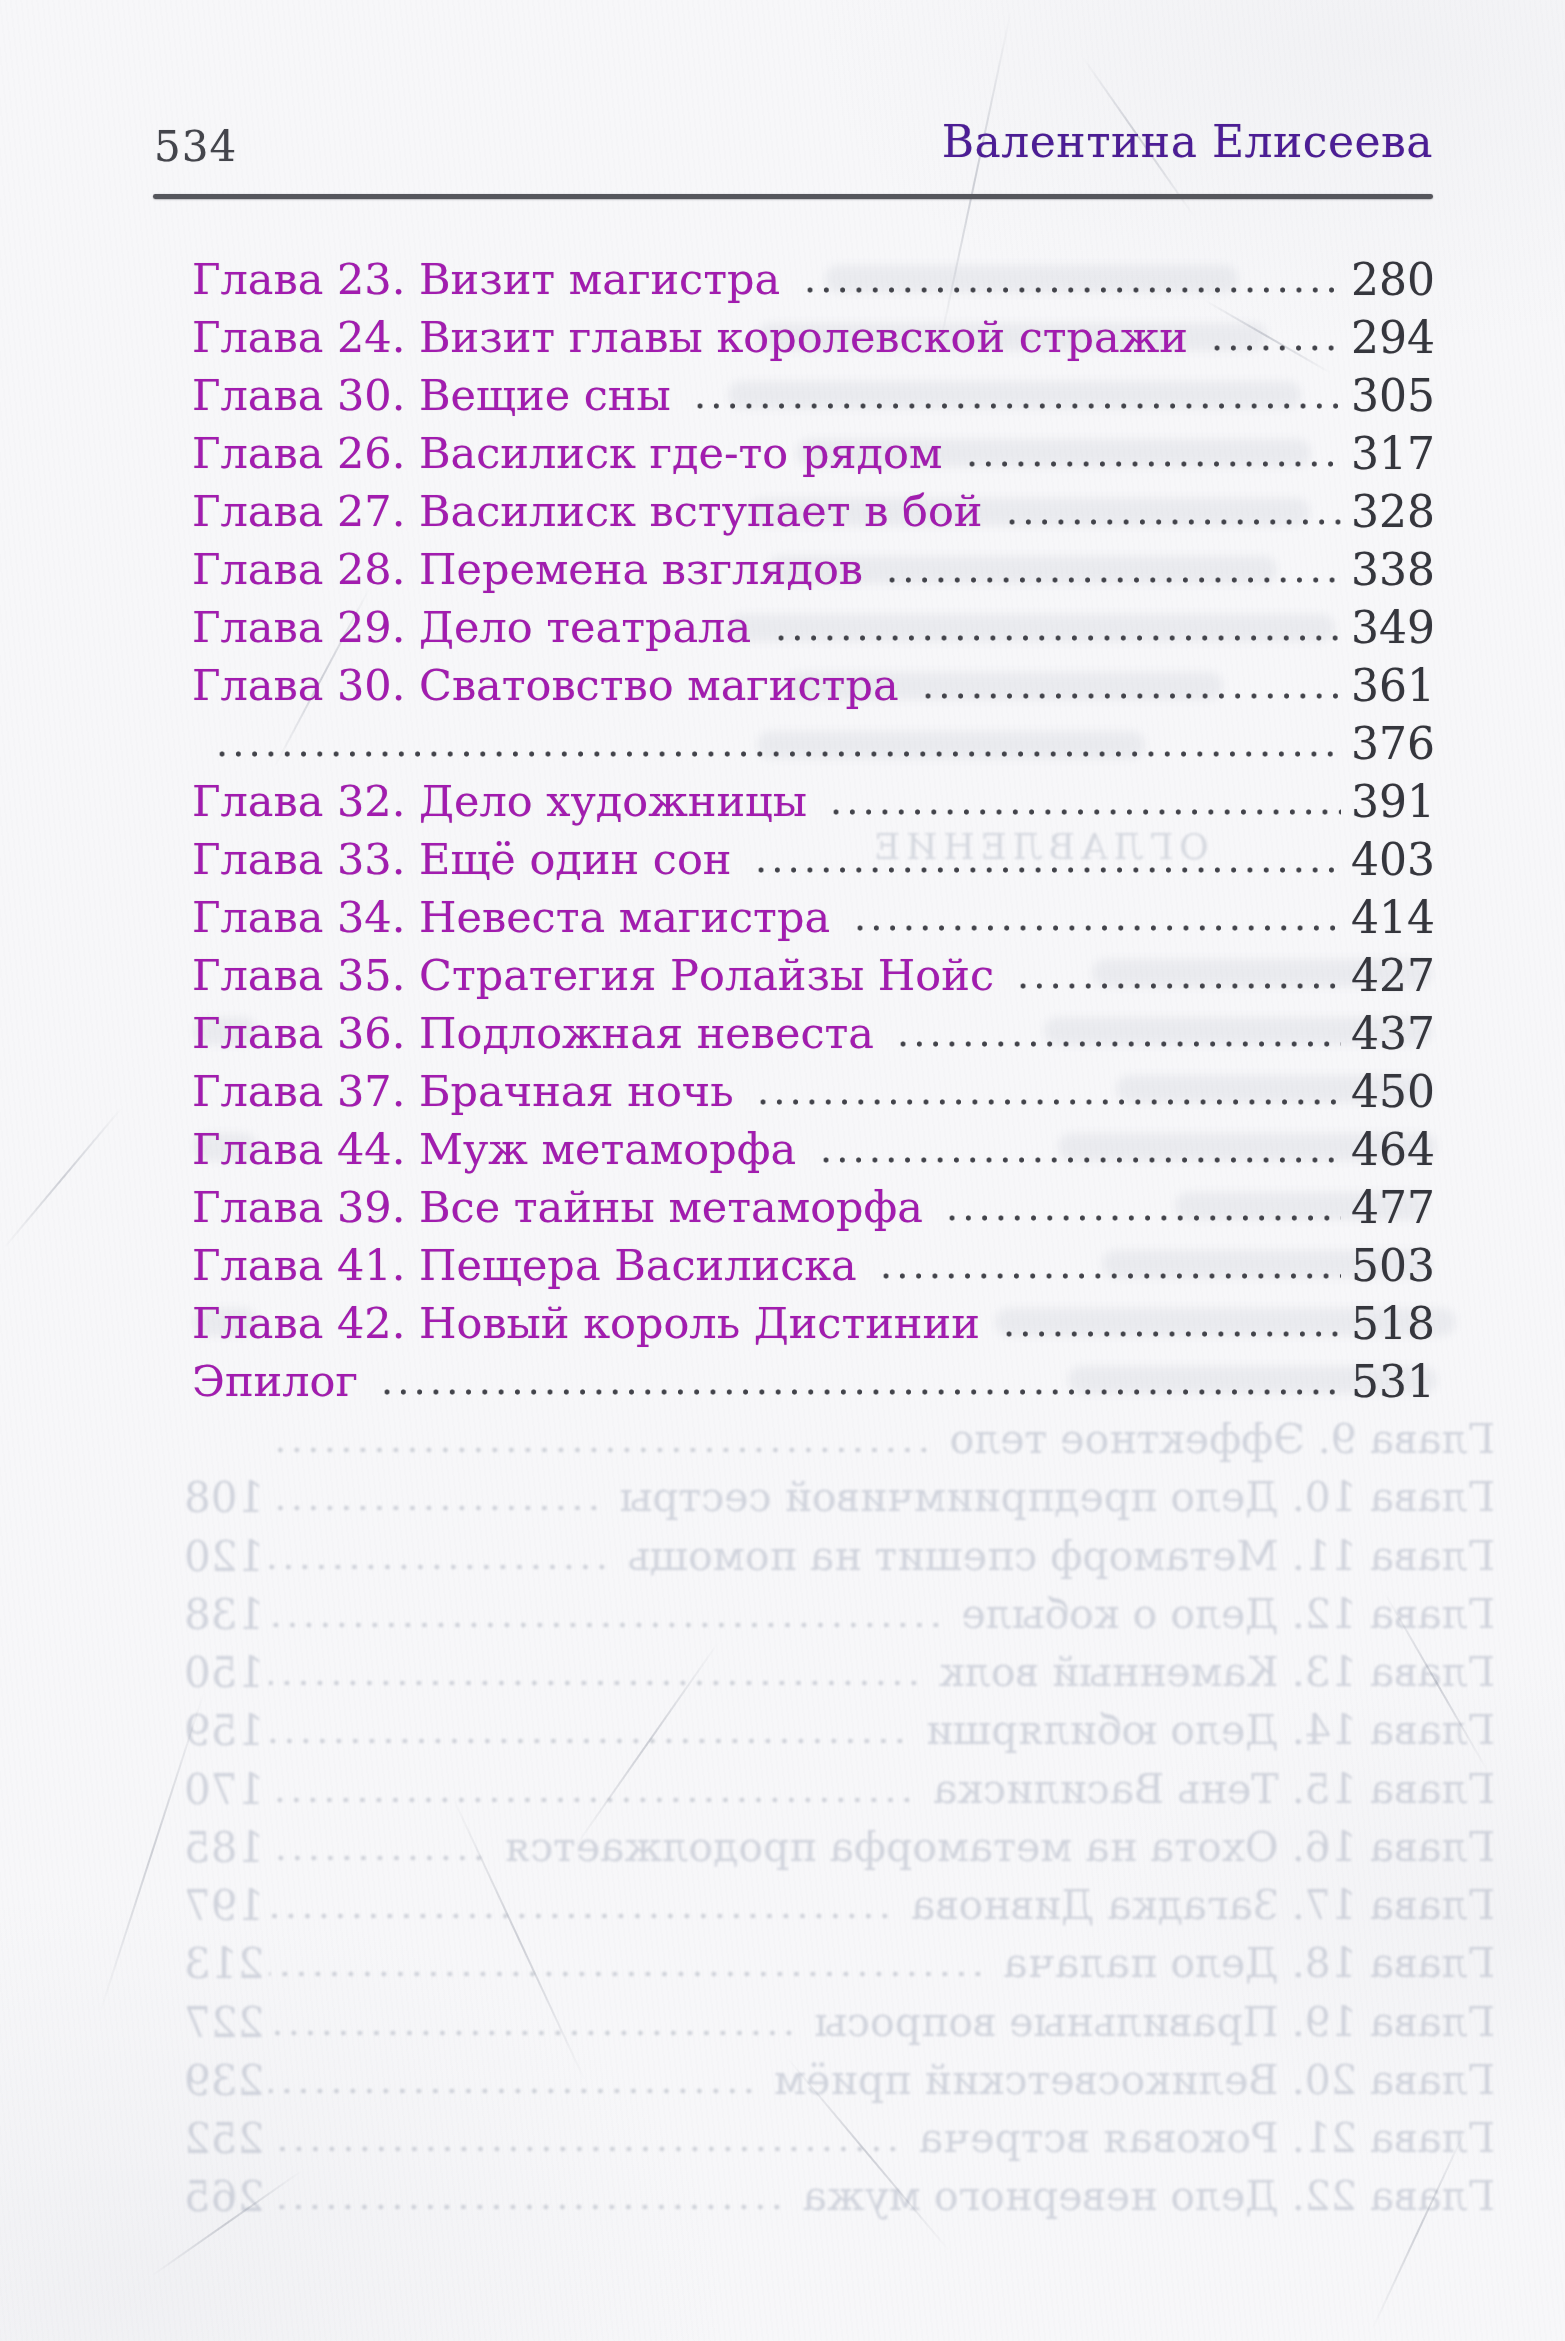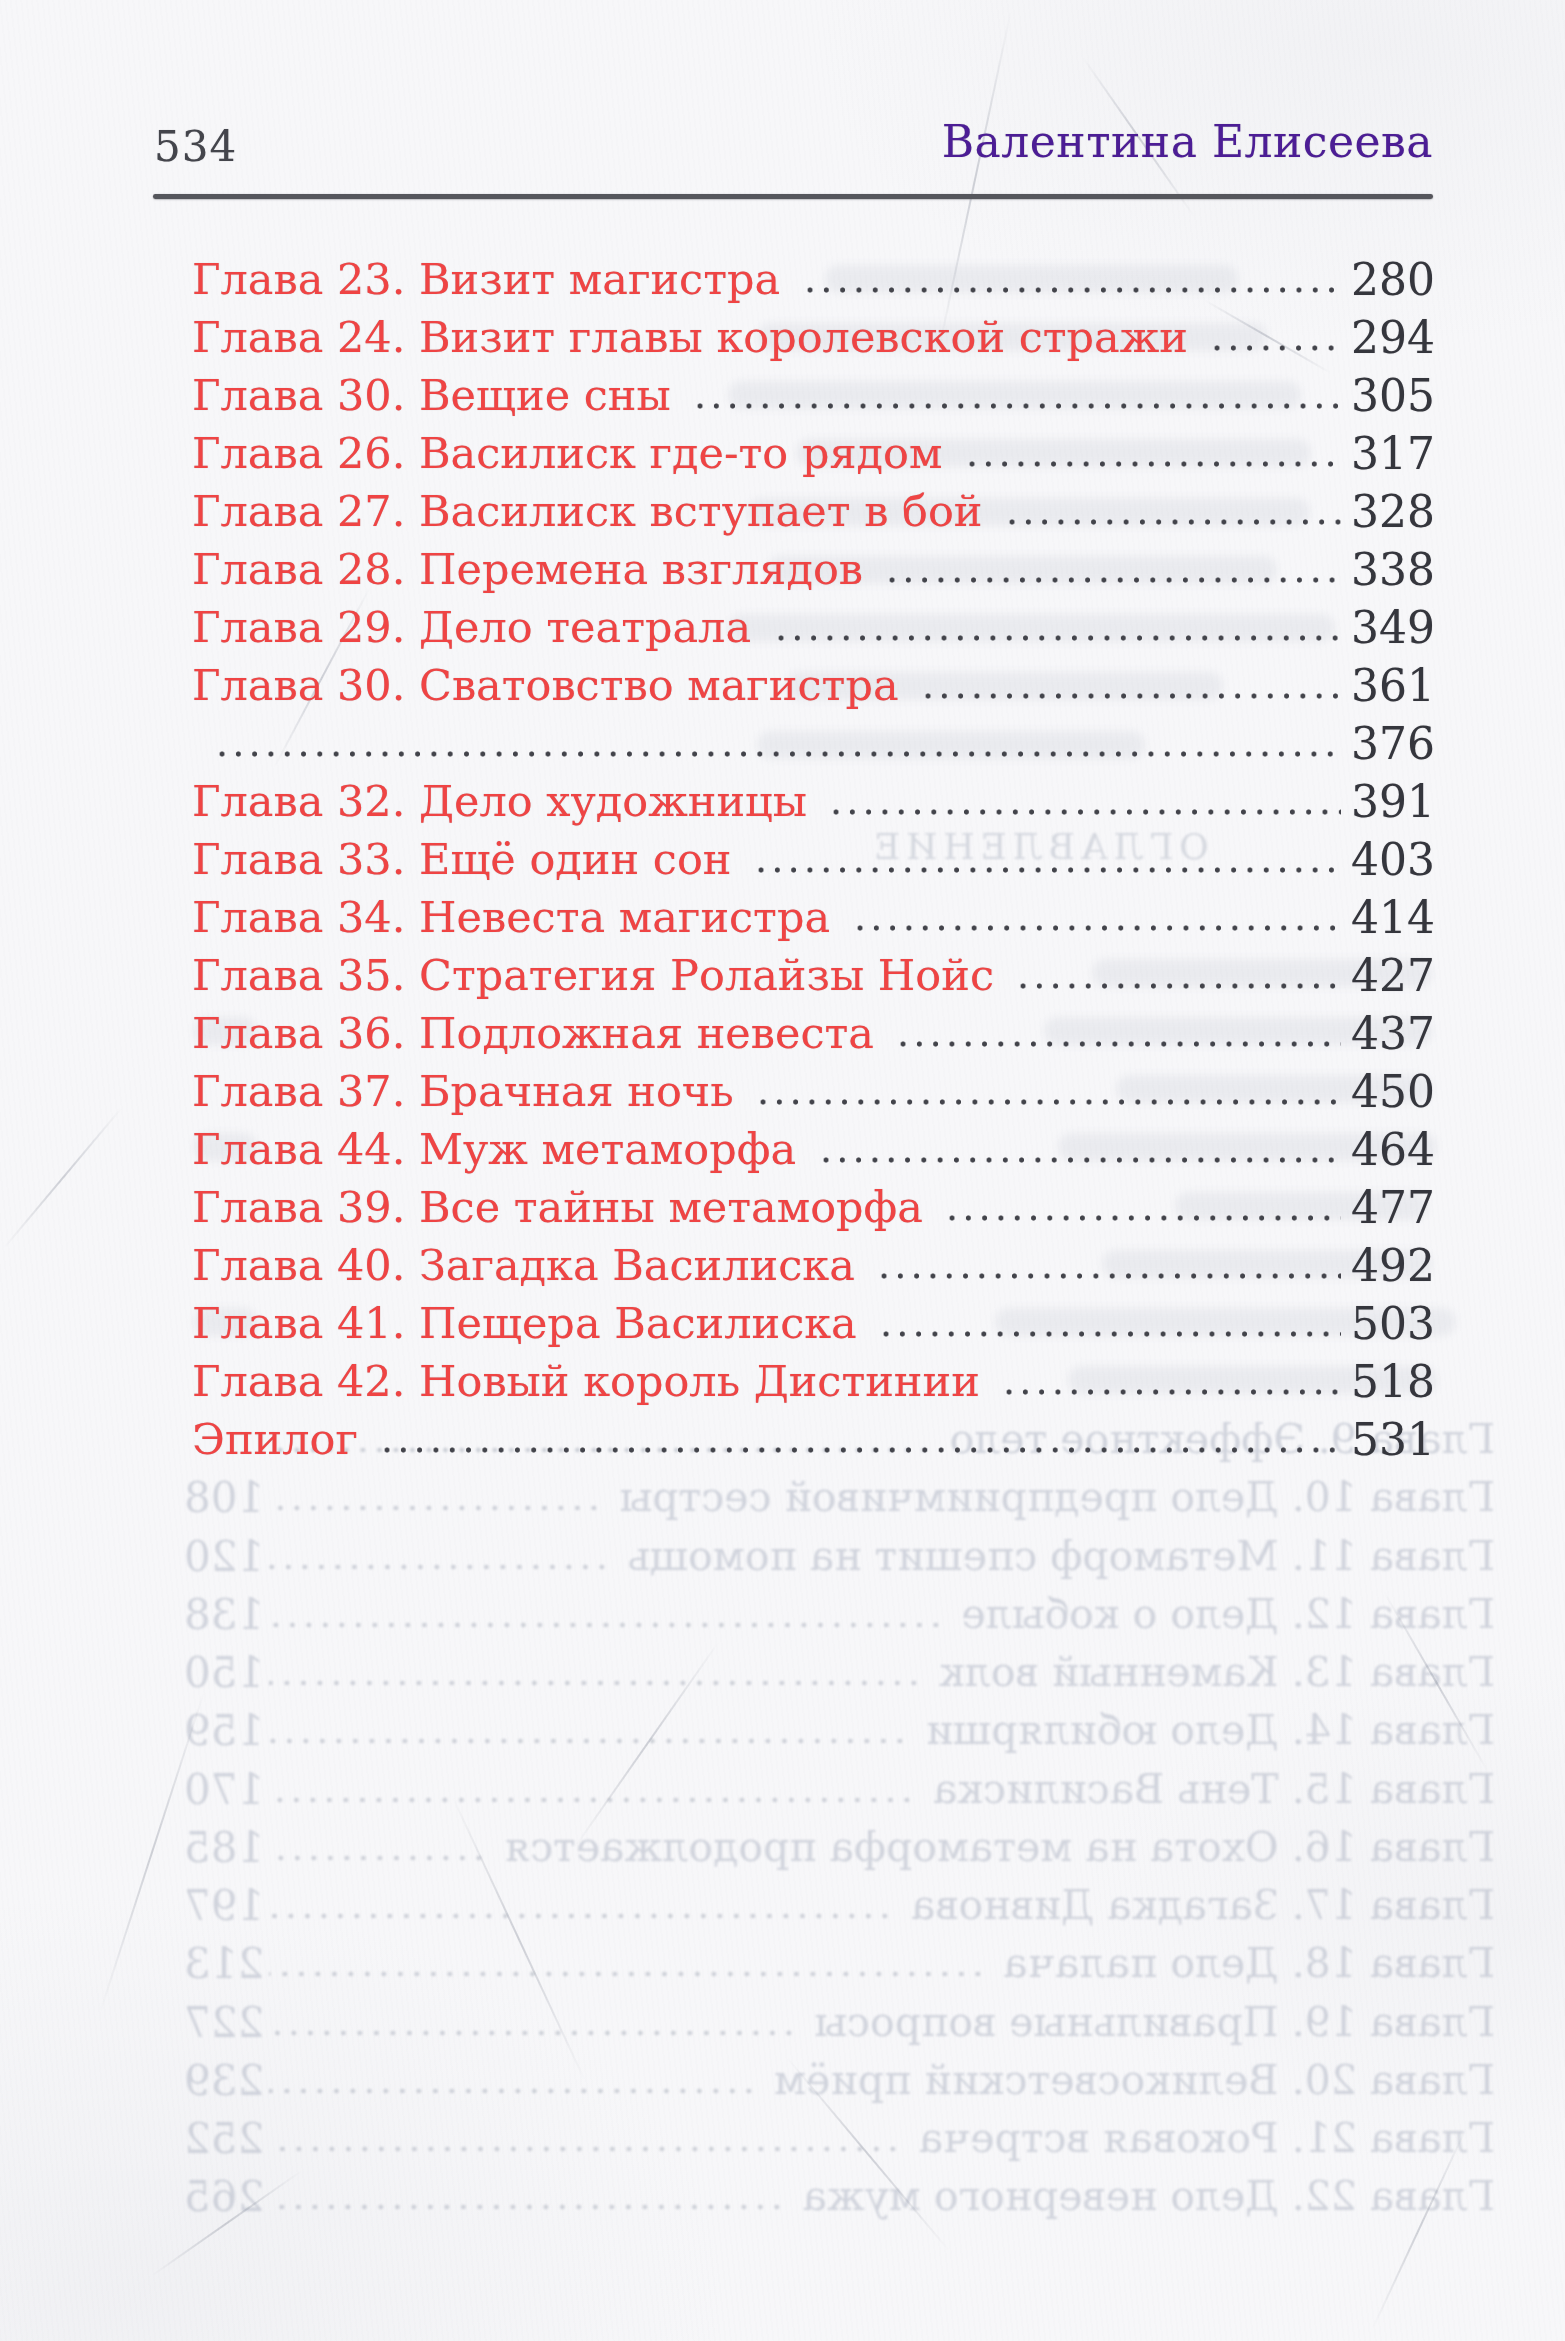--- a/index.html
+++ b/index.html
@@ -46,21 +46,21 @@
   }
 
   
   .toc{
     position:absolute;left:192px;top:250px;width:1243px;
   }
   .toc-row{
     display:flex;align-items:center;height:58px;white-space:nowrap;
   }
   .toc-row .label{
-    font-size:43px;color:#ef4444;
+    font-size:43px;color:#a21caf;
     text-shadow:0 0 1px rgba(53,54,61,.30);
   }
   .toc-row .dots{
     flex:1;align-self:stretch;margin:0 3.9px 0 17.5px;min-width:29px;
     background-image:radial-gradient(circle, #43444b 2.1px, rgba(67,68,75,0) 2.9px);
     background-size:16.3px 7.8px;background-repeat:repeat-x;
     background-position:3.9px 36px;
   }
   .toc-row .num{
     font-size:44px;color:#35363d;min-width:90px;text-align:right;
@@ -290,25 +290,20 @@
         <span class="label">Глава 44. Муж метаморфа</span>
         <span class="dots"></span>
         <span class="num">464</span>
       </div>
       <div class="toc-row">
         <span class="label">Глава 39. Все тайны метаморфа</span>
         <span class="dots"></span>
         <span class="num">477</span>
       </div>
       <div class="toc-row">
-        <span class="label">Глава 40. Загадка Василиска</span>
-        <span class="dots"></span>
-        <span class="num">492</span>
-      </div>
-      <div class="toc-row">
         <span class="label">Глава 41. Пещера Василиска</span>
         <span class="dots"></span>
         <span class="num">503</span>
       </div>
       <div class="toc-row">
         <span class="label">Глава 42. Новый король Дистинии</span>
         <span class="dots"></span>
         <span class="num">518</span>
       </div>
       <div class="toc-row">

